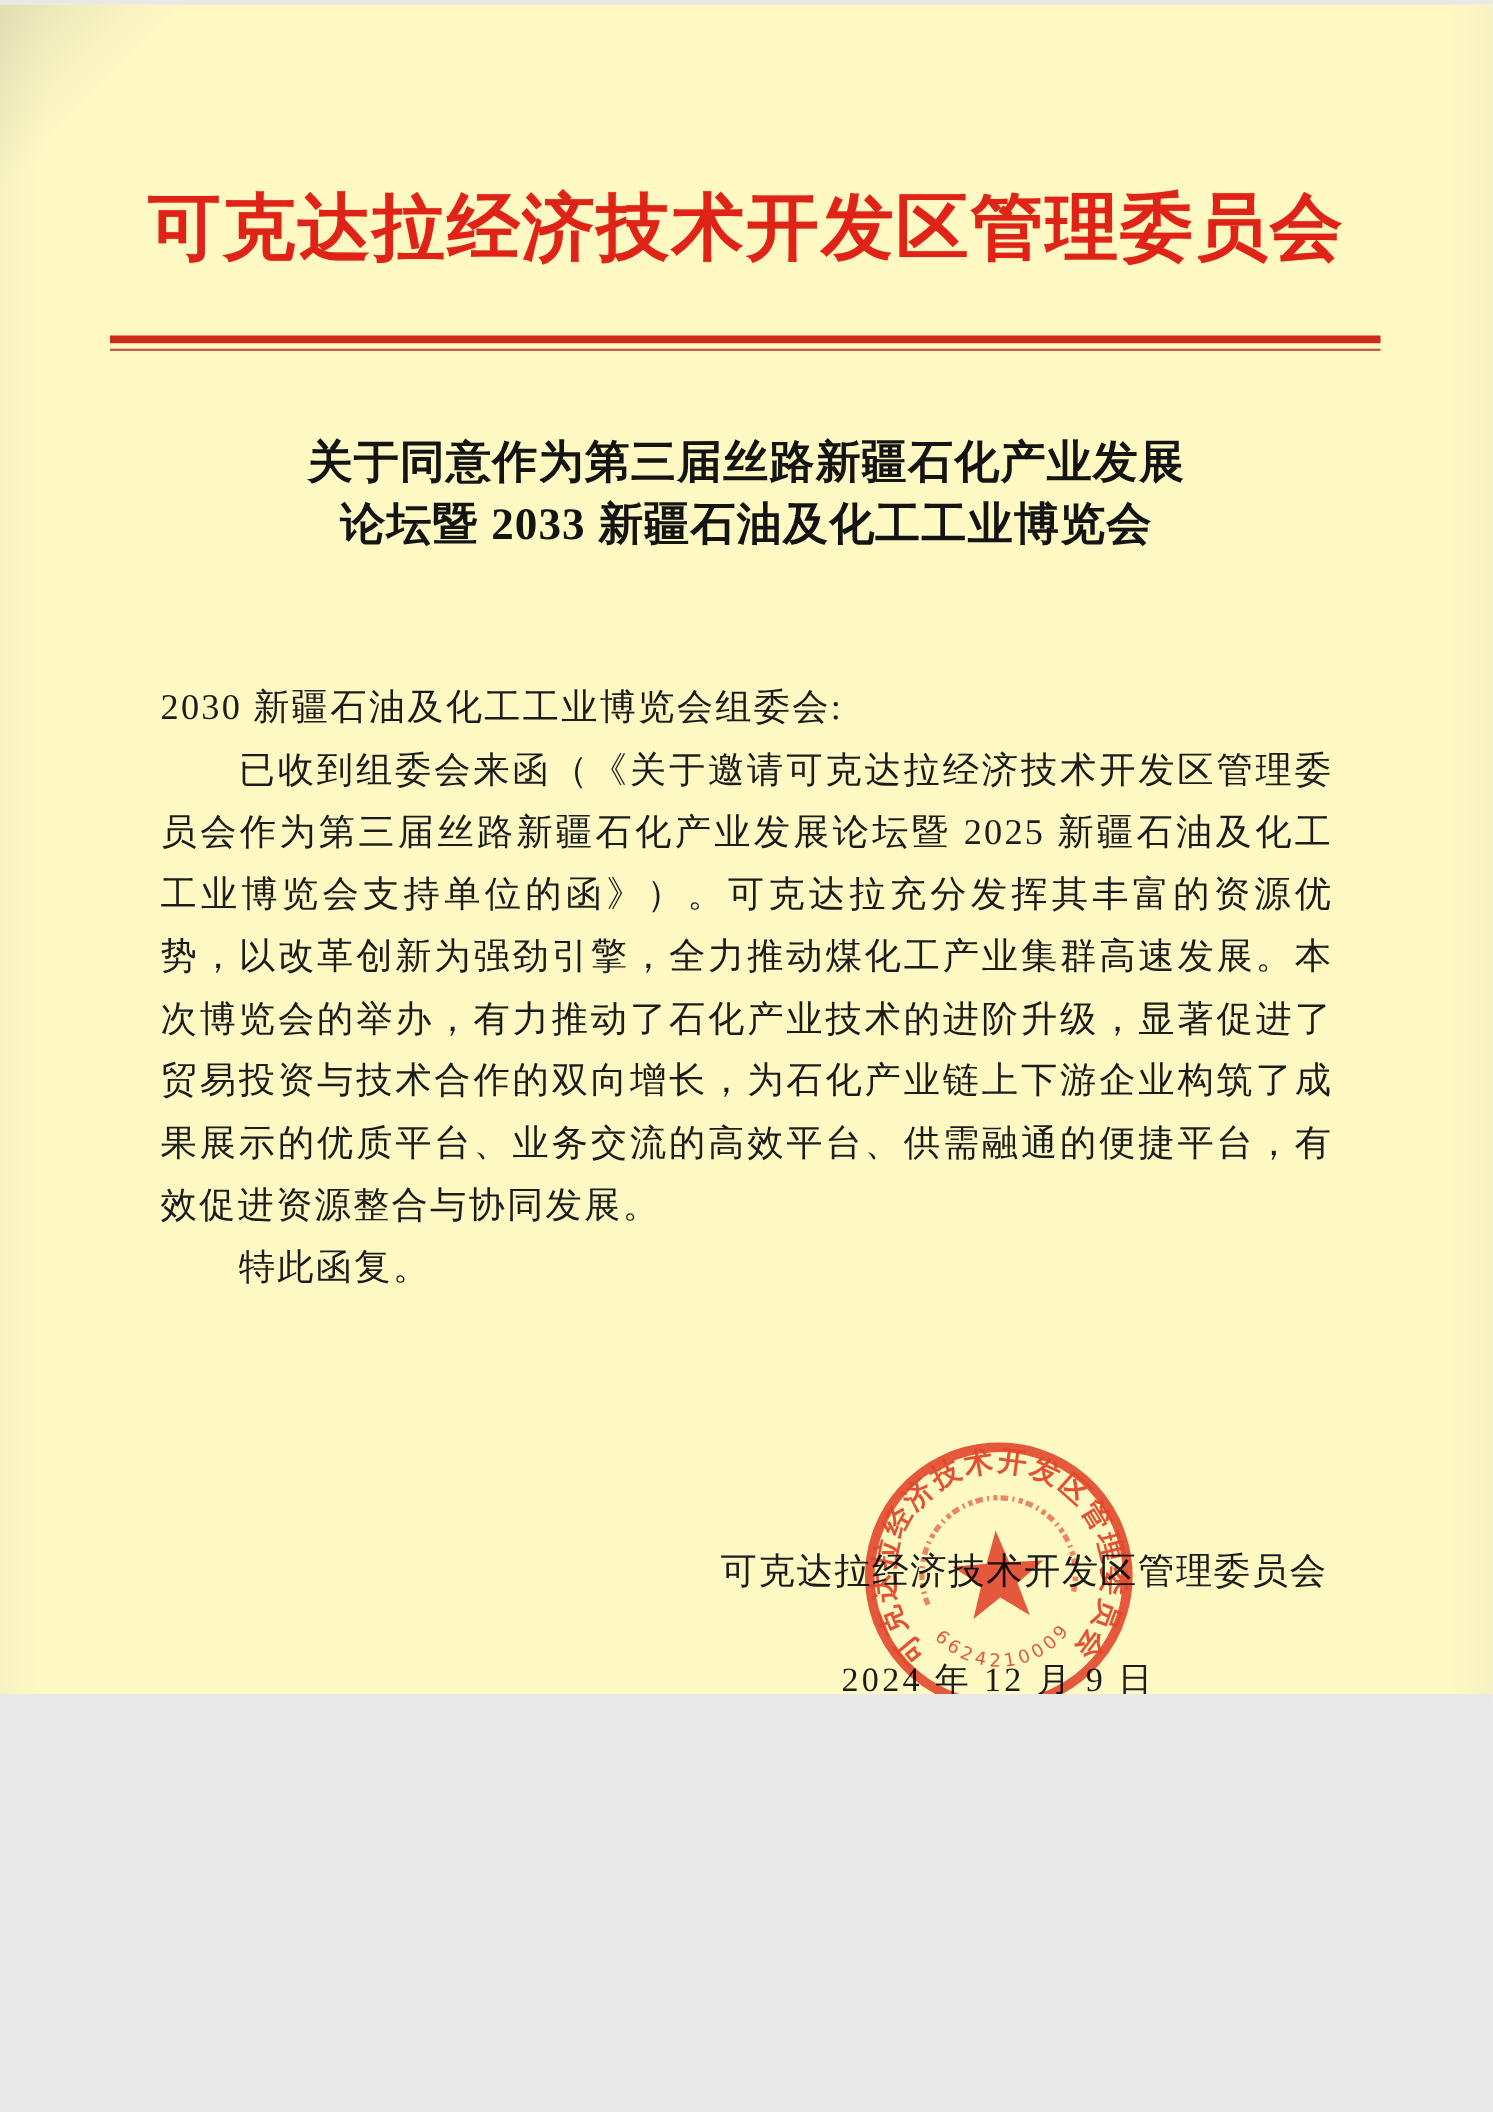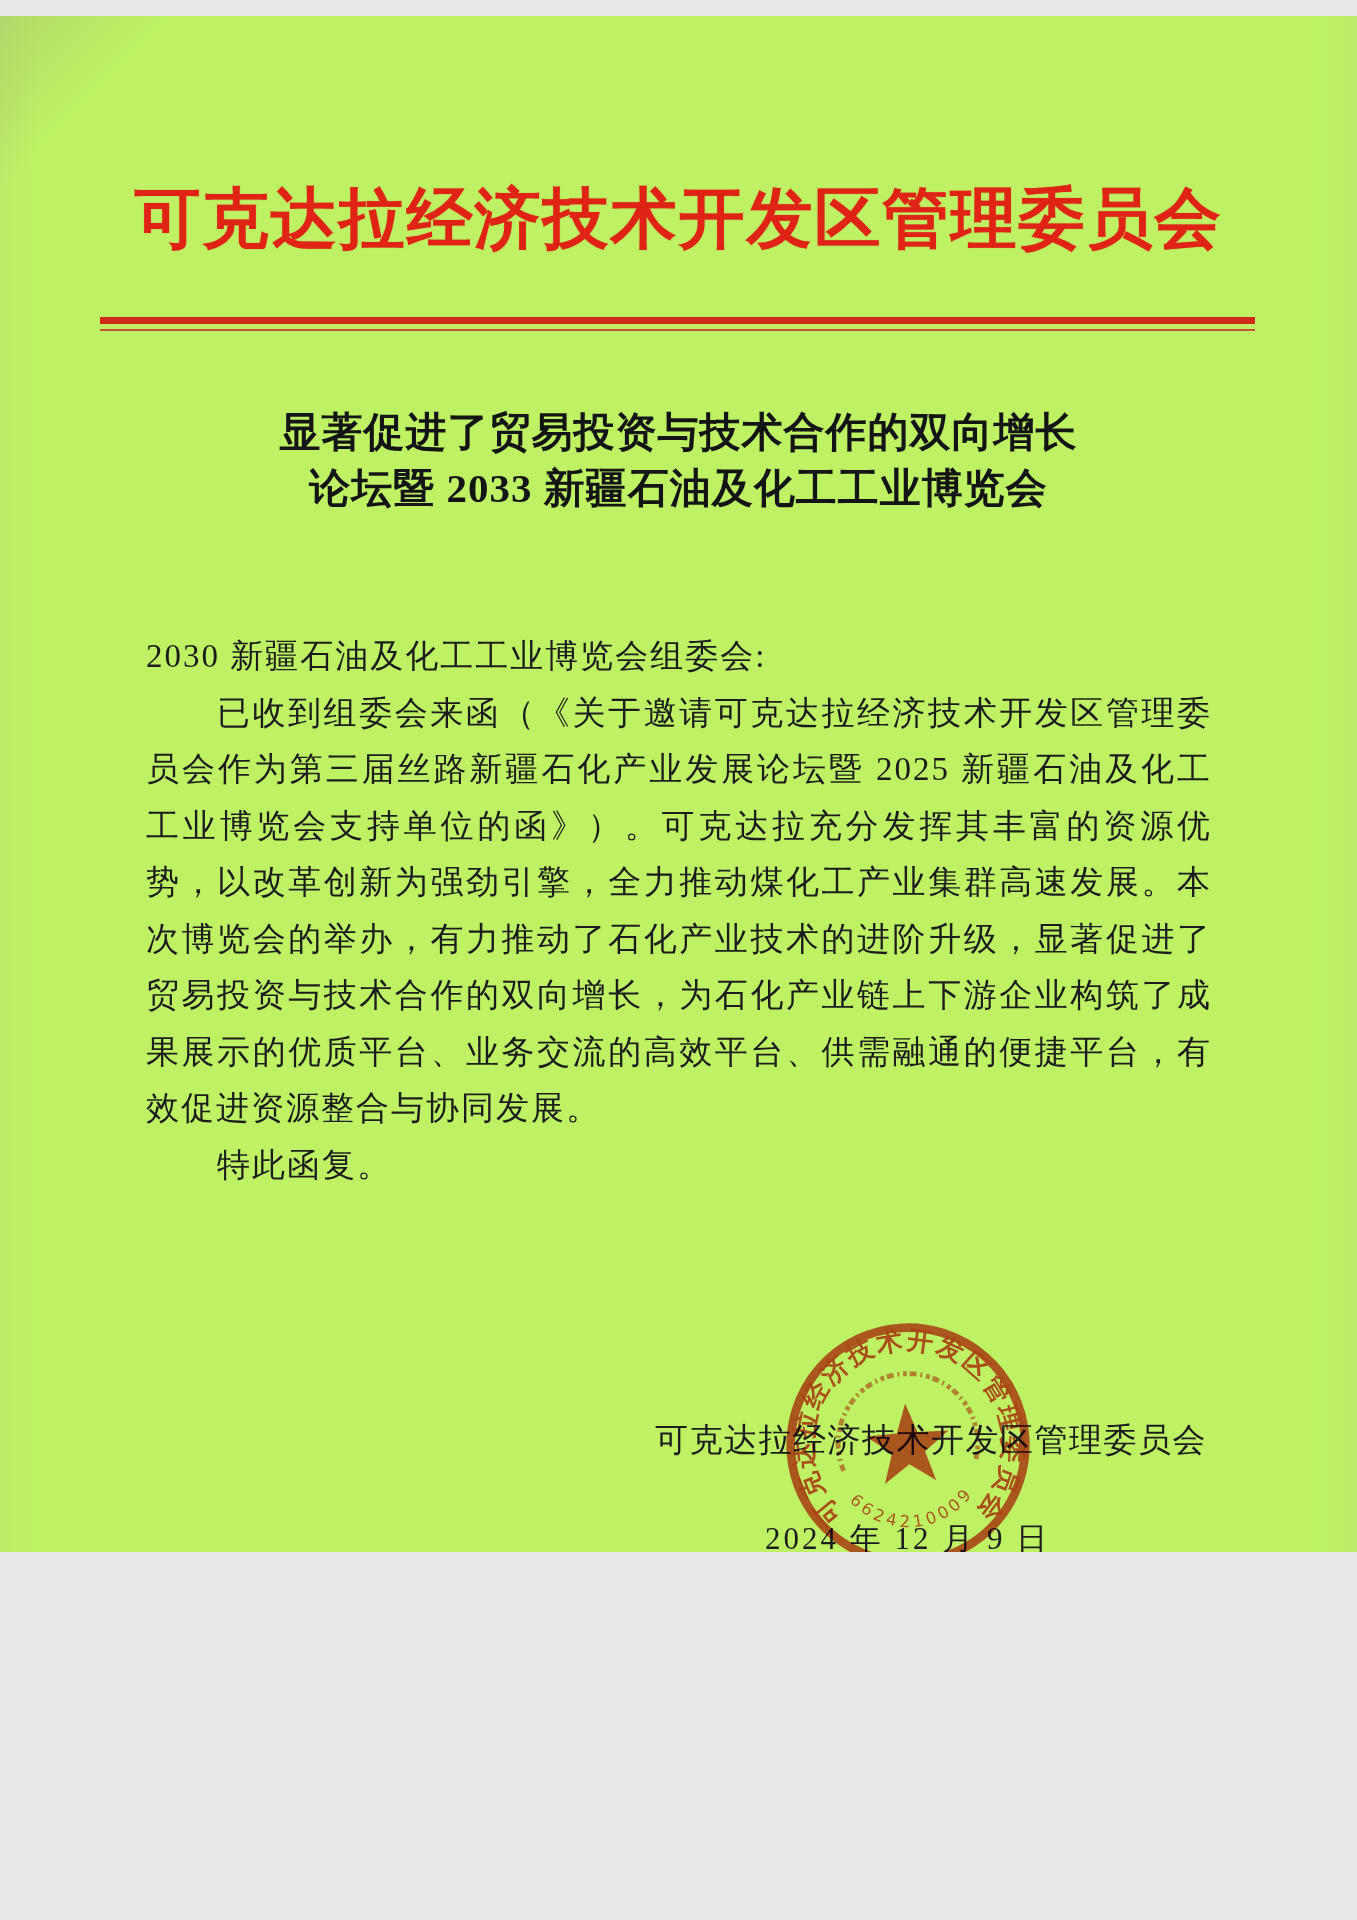--- a/index.html
+++ b/index.html
@@ -1,20 +1,20 @@
 <!DOCTYPE html>
 <html><head>
 <meta charset="utf-8">
 <style>
   html,body{margin:0;padding:0;background:#e8e8e8;}
   .page{
     position:relative;
     width:1357px;height:1536px;
-    margin:16px auto;
-    background:#bef264;
+    margin:4px auto;
+    background:#fef9c3;
     overflow:hidden;
     font-family:"Liberation Serif","DejaVu Serif",serif;
     color:#1c1c1c;
   }
   .scan-shade{
     position:absolute;inset:0;pointer-events:none;
     background:
       linear-gradient(135deg, rgba(120,120,120,.18) 0%, rgba(120,120,120,0) 6%),
       linear-gradient(to right, rgba(160,160,160,.07) 0%, rgba(160,160,160,0) 3%, rgba(160,160,160,0) 97%, rgba(160,160,160,.08) 100%);
   }
@@ -79,21 +79,21 @@
 
 <div class="page">
   <div class="scan-shade"></div>
 
   <div class="org-header">可克达拉经济技术开发区管理委员会</div>
 
   <div class="rule rule-thick-top"></div>
   <div class="rule rule-thin-top"></div>
 
   <div class="doc-title">
-    <div>显著促进了贸易投资与技术合作的双向增长</div>
+    <div>关于同意作为第三届丝路新疆石化产业发展</div>
     <div>论坛暨 2033 新疆石油及化工工业博览会</div>
   </div>
 
   <div class="body-block">
     <p>2030 新疆石油及化工工业博览会组委会:</p>
     <p class="indent">已收到组委会来函（《关于邀请可克达拉经济技术开发区管理委员会作为第三届丝路新疆石化产业发展论坛暨 2025 新疆石油及化工工业博览会支持单位的函》）。可克达拉充分发挥其丰富的资源优势，以改革创新为强劲引擎，全力推动煤化工产业集群高速发展。本次博览会的举办，有力推动了石化产业技术的进阶升级，显著促进了贸易投资与技术合作的双向增长，为石化产业链上下游企业构筑了成果展示的优质平台、业务交流的高效平台、供需融通的便捷平台，有效促进资源整合与协同发展。</p>
     <p class="indent">特此函复。</p>
   </div>
 
   <div class="signature">可克达拉经济技术开发区管理委员会</div>

